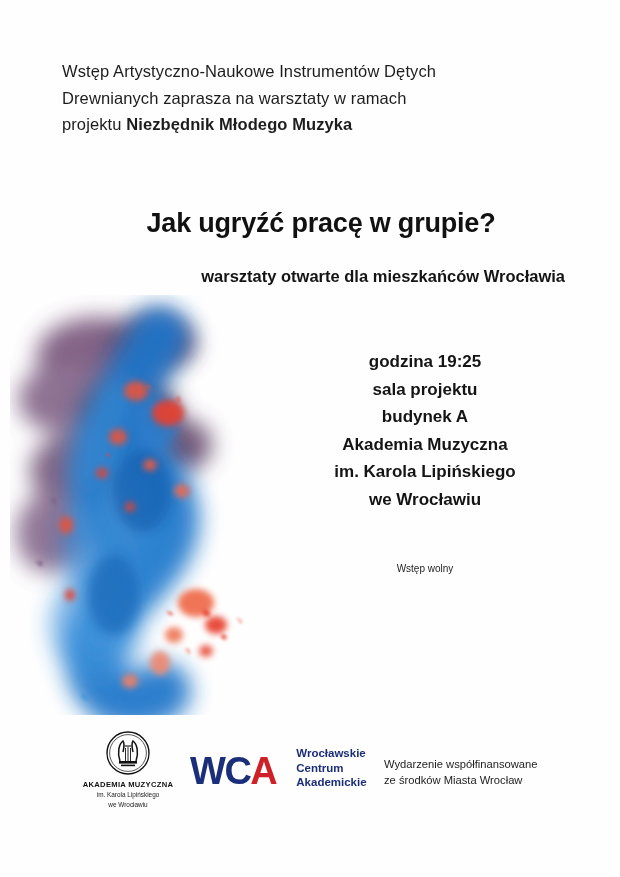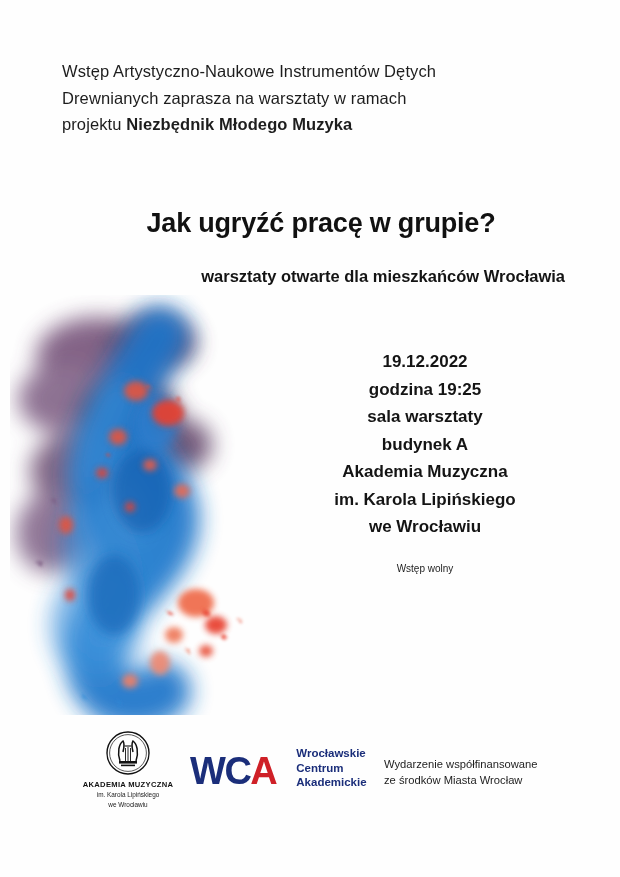--- a/index.html
+++ b/index.html
@@ -176,23 +176,22 @@
     <div>Wstęp Artystyczno-Naukowe Instrumentów Dętych</div>
     <div>Drewnianych zaprasza na warsztaty w ramach</div>
     <div><span>projektu </span><span class="strong">Niezbędnik Młodego Muzyka</span></div>
   </div>
 
   <div class="title">Jak ugryźć pracę w grupie?</div>
 
   <div class="subtitle">warsztaty otwarte dla mieszkańców Wrocławia</div>
 
   <div class="details">
-    <div>19.12.2022</div>
     <div>godzina 19:25</div>
-    <div>sala warsztaty</div>
+    <div>sala projektu</div>
     <div>budynek A</div>
     <div>Akademia Muzyczna</div>
     <div>im. Karola Lipińskiego</div>
     <div>we Wrocławiu</div>
   </div>
 
   <div class="free">Wstęp wolny</div>
 
   <svg class="art" viewBox="0 0 300 420">
     <defs>

